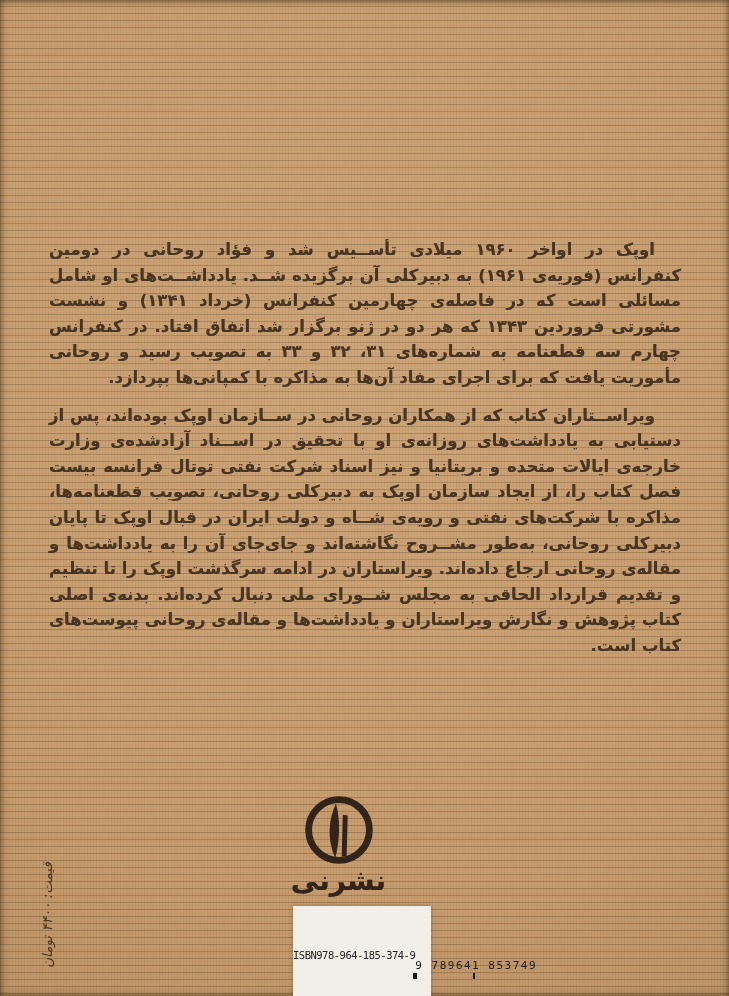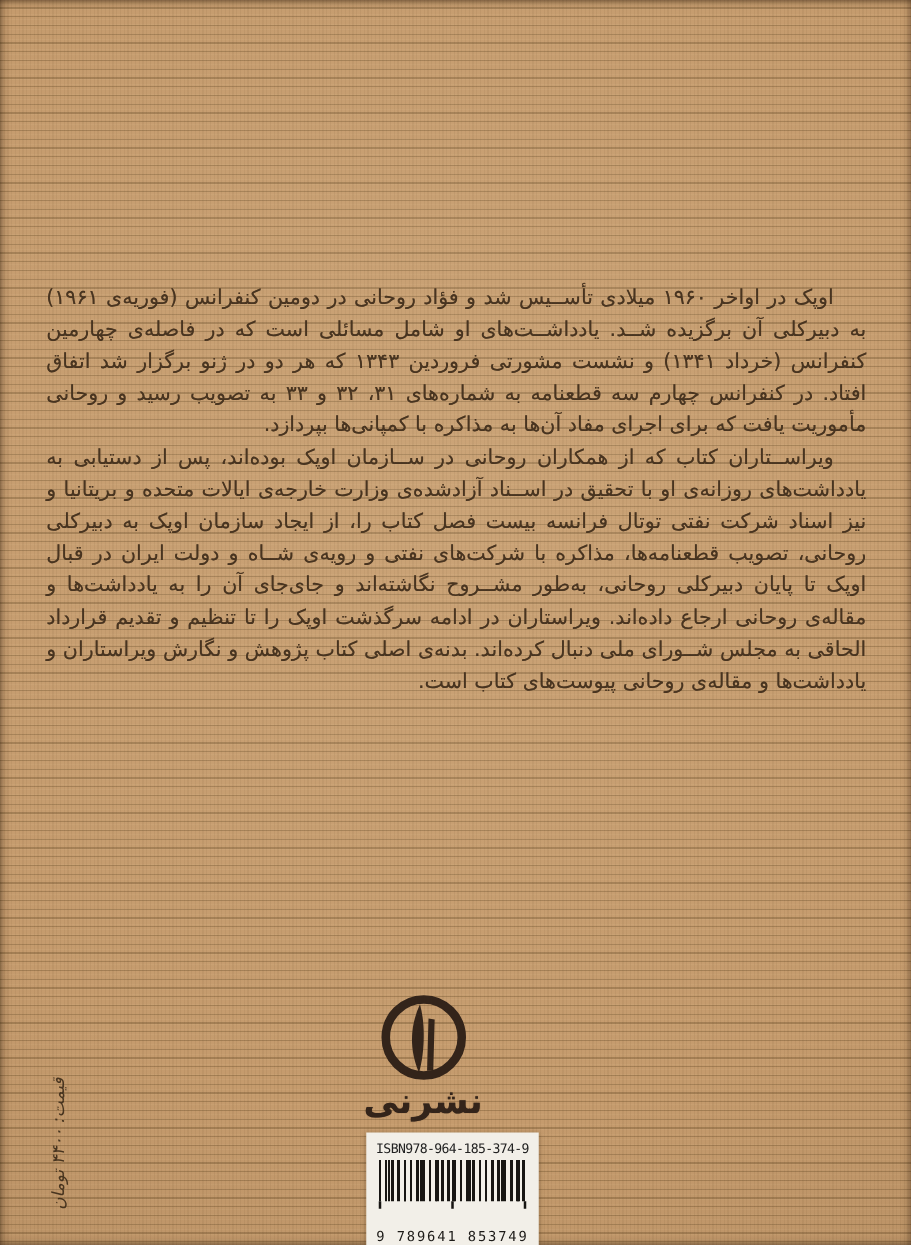--- a/index.html
+++ b/index.html
@@ -22,21 +22,21 @@
       inset -5px 0 7px -4px rgba(35,20,8,0.35);
   }
   .synopsis{
     position:absolute;top:225px;right:36px;width:656px;
     direction:rtl;
     color:#483420;
     font-size:16.5px;line-height:25.6px;
     text-align:justify;
     text-shadow:0 0 0.5px rgba(72,52,32,0.55);
   }
-  .synopsis p{margin:0;text-indent:26px;}
+  .synopsis p{margin:12px;text-indent:26px;font-weight:bold;}
   .note-wrap{
     position:absolute;left:47px;top:915px;width:0;height:0;
   }
   .note{
     position:absolute;left:0;top:0;
     transform:translate(-50%,-50%) rotate(-90deg);
     white-space:nowrap;
     font-style:italic;font-size:13.5px;letter-spacing:1px;
     color:#3c2b18;opacity:0.9;
   }
@@ -48,21 +48,21 @@
   .wordmark{
     margin-top:-4px;
     direction:rtl;font-weight:bold;font-size:28px;letter-spacing:0.5px;
     color:#33241a;
     text-shadow:0 0 0.6px rgba(51,36,26,0.7);
   }
   .barcode-label{
     position:absolute;left:293px;top:906px;width:138px;height:90px;
     background:#f2efe8;
     box-shadow:0 0 4px rgba(60,40,15,0.35);
-    display:flex;flex-direction:column;align-items:center;
+    display:flex;flex-direction:row;align-items:center;
     padding-top:7px;box-sizing:border-box;
   }
   .isbn-line{
     font-family:"DejaVu Sans Mono",monospace;
     font-size:10.5px;color:#222;letter-spacing:-0.5px;white-space:nowrap;
   }
   .bars{
     margin-top:3px;width:118px;height:34px;position:relative;
     background-image:
       repeating-linear-gradient(90deg,#171512 0 2px,rgba(0,0,0,0) 2px 5px),

